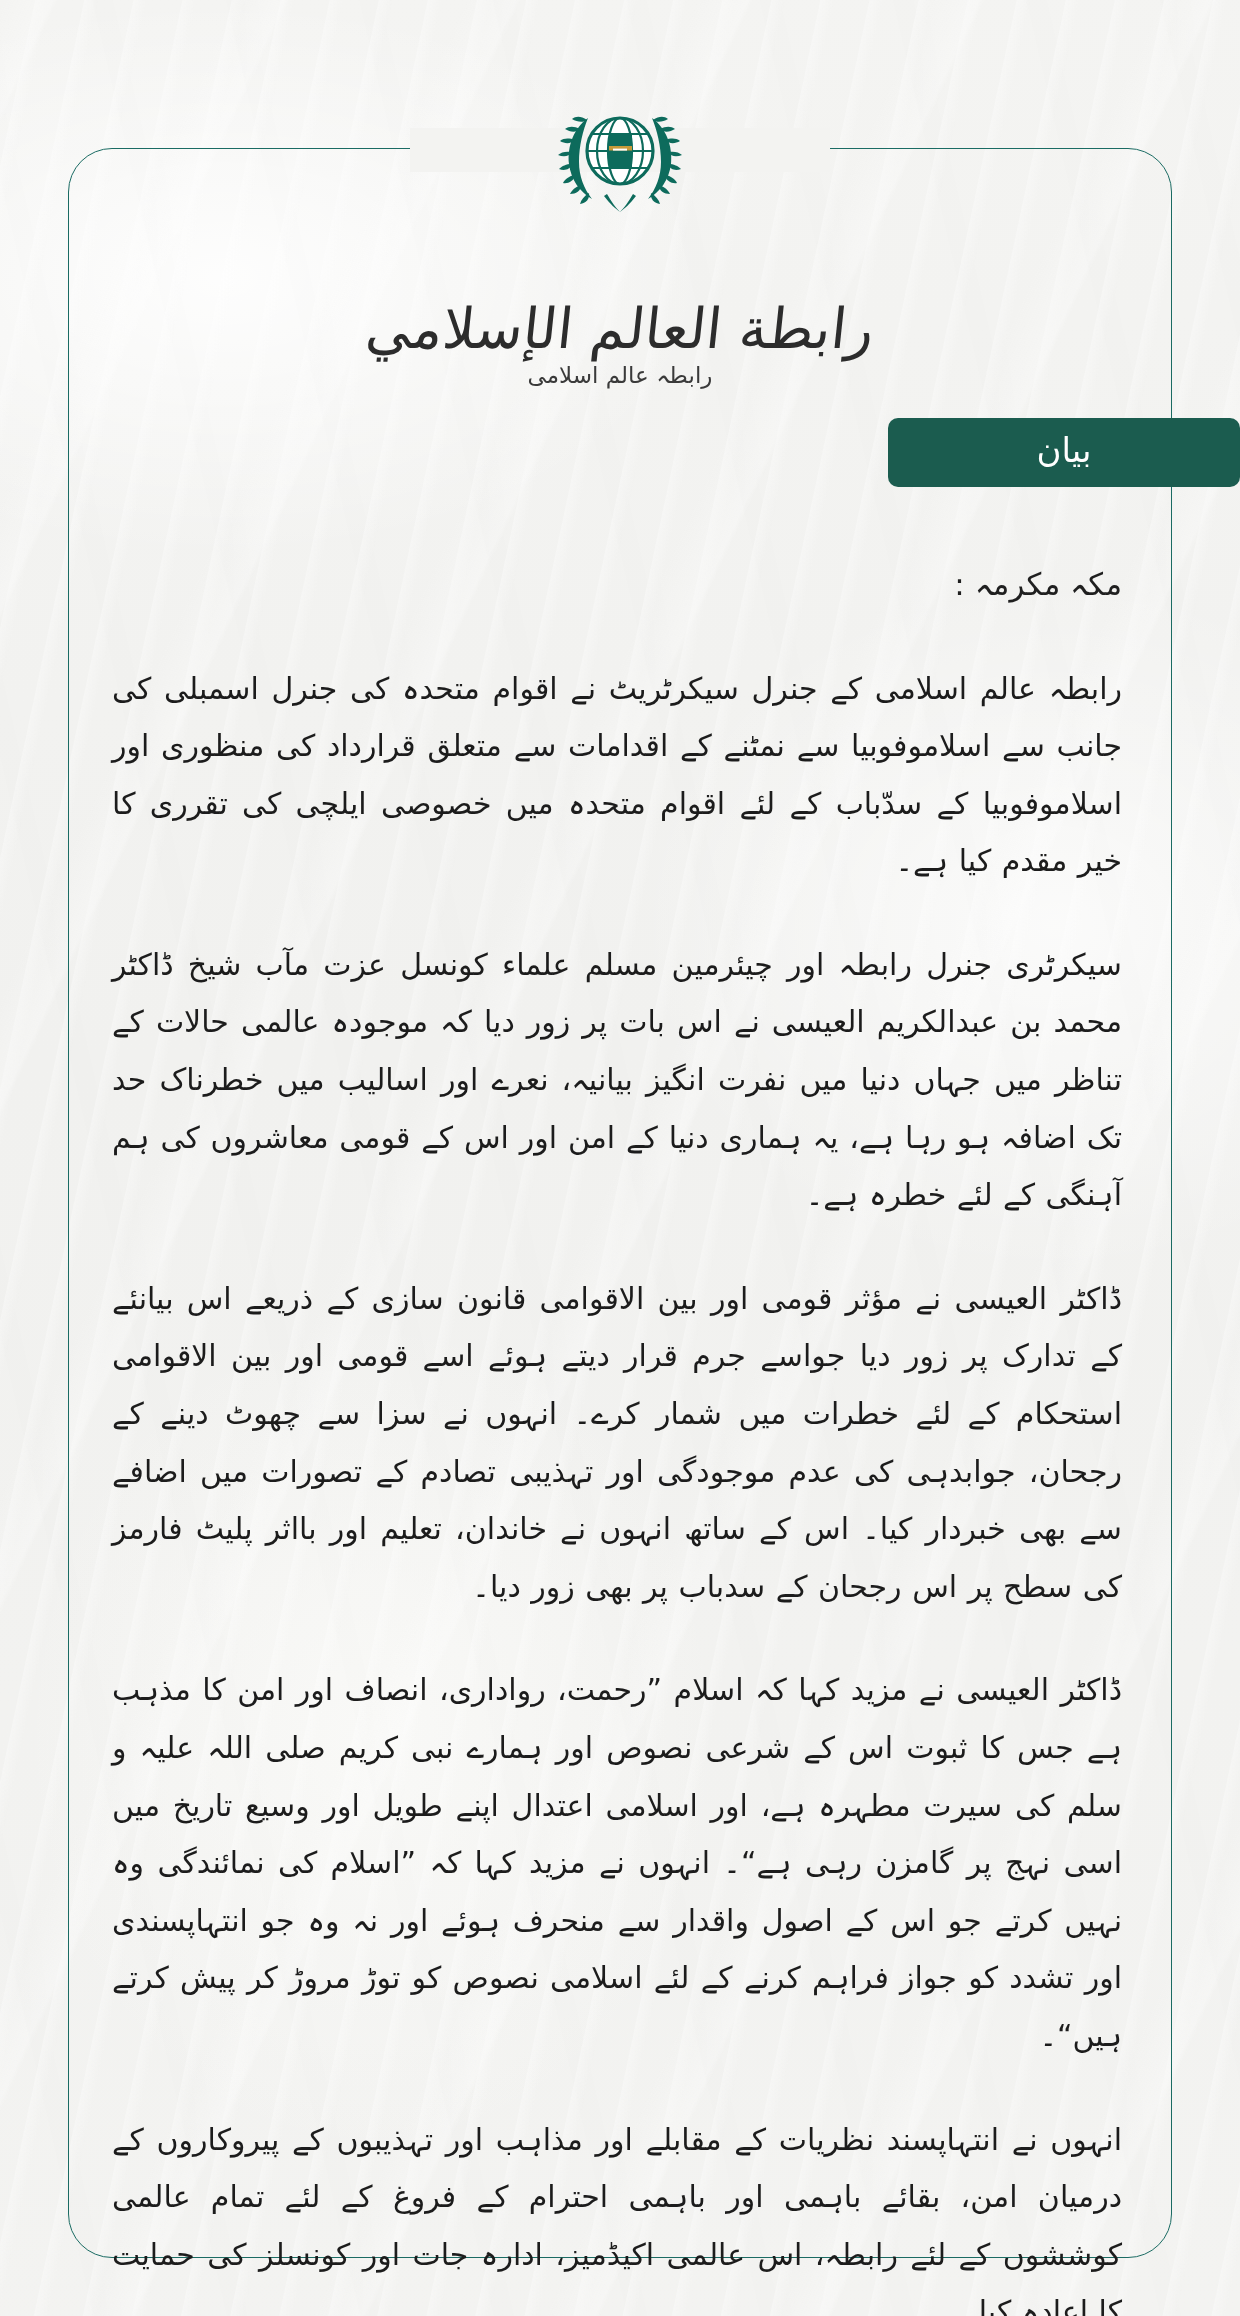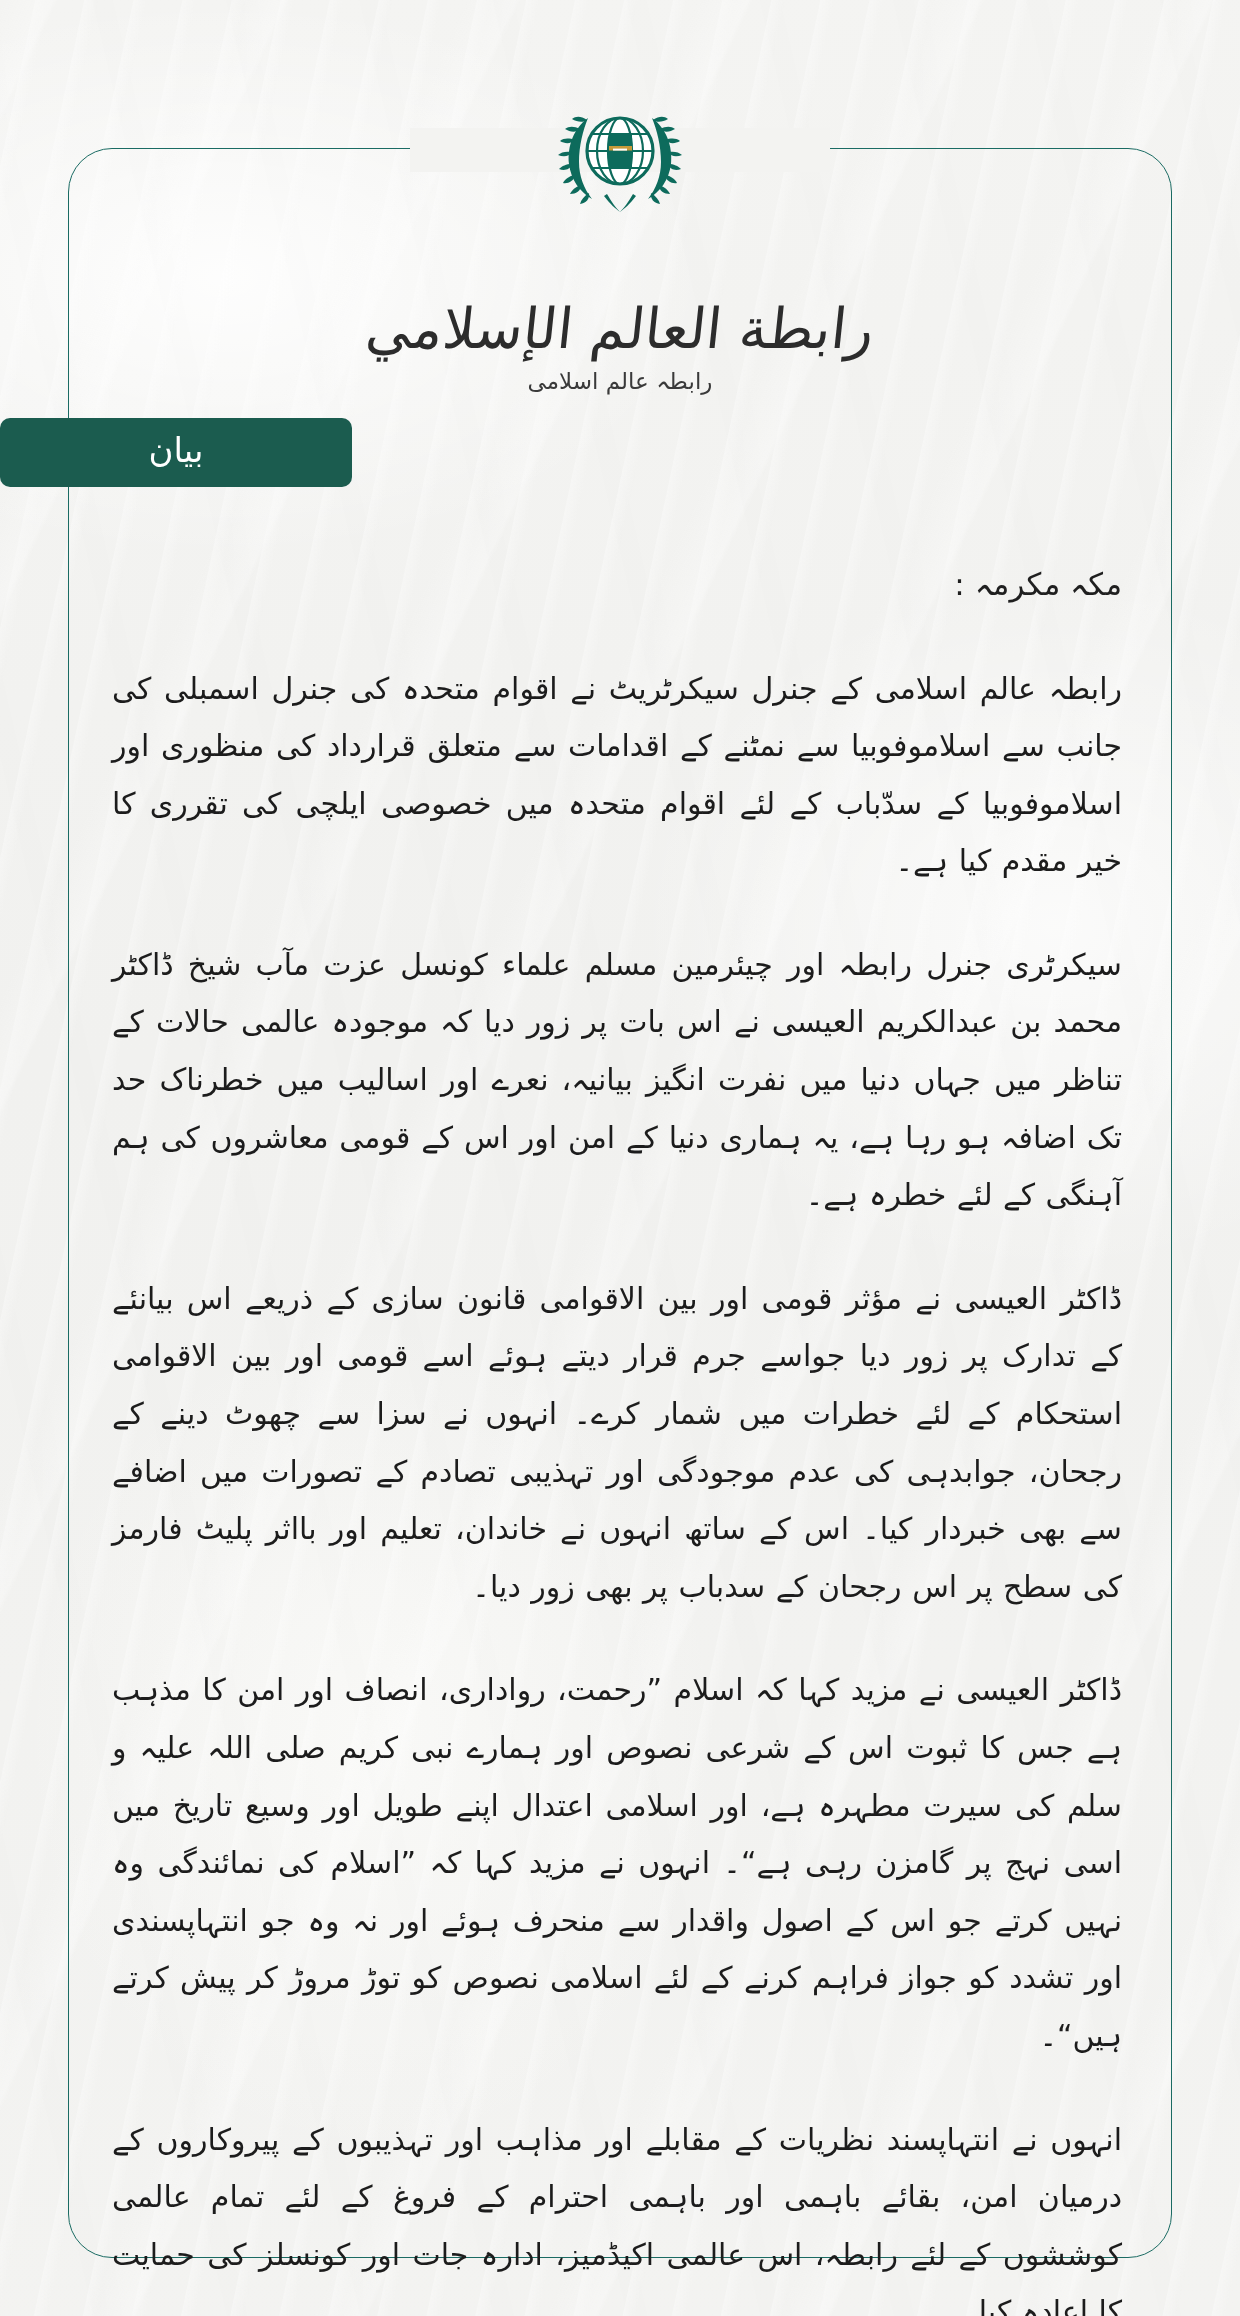--- a/index.html
+++ b/index.html
@@ -86,35 +86,34 @@
     font-size: 56px;
     line-height: 1.18;
     color: #2c2c2c;
     letter-spacing: -1px;
     font-weight: 400;
     transform: skewX(-6deg);
     direction: rtl;
   }
   .wordmark-ur {
     display: block;
-    margin-top: 6px;
     font-size: 23px;
     letter-spacing: 3px;
     color: #3a3a3a;
     direction: rtl;
   }
 
   
   .badge-row {
     position: absolute;
     left: 0;
     right: 0;
     top: 418px;
     display: flex;
-    justify-content: flex-end;
+    justify-content: flex-start;
   }
   .badge {
     min-width: 272px;
     padding: 11px 40px 15px;
     background: #1b5c4f;
     color: #ffffff;
     border-radius: 10px;
     font-size: 34px;
     line-height: 1.25;
     text-align: center;

